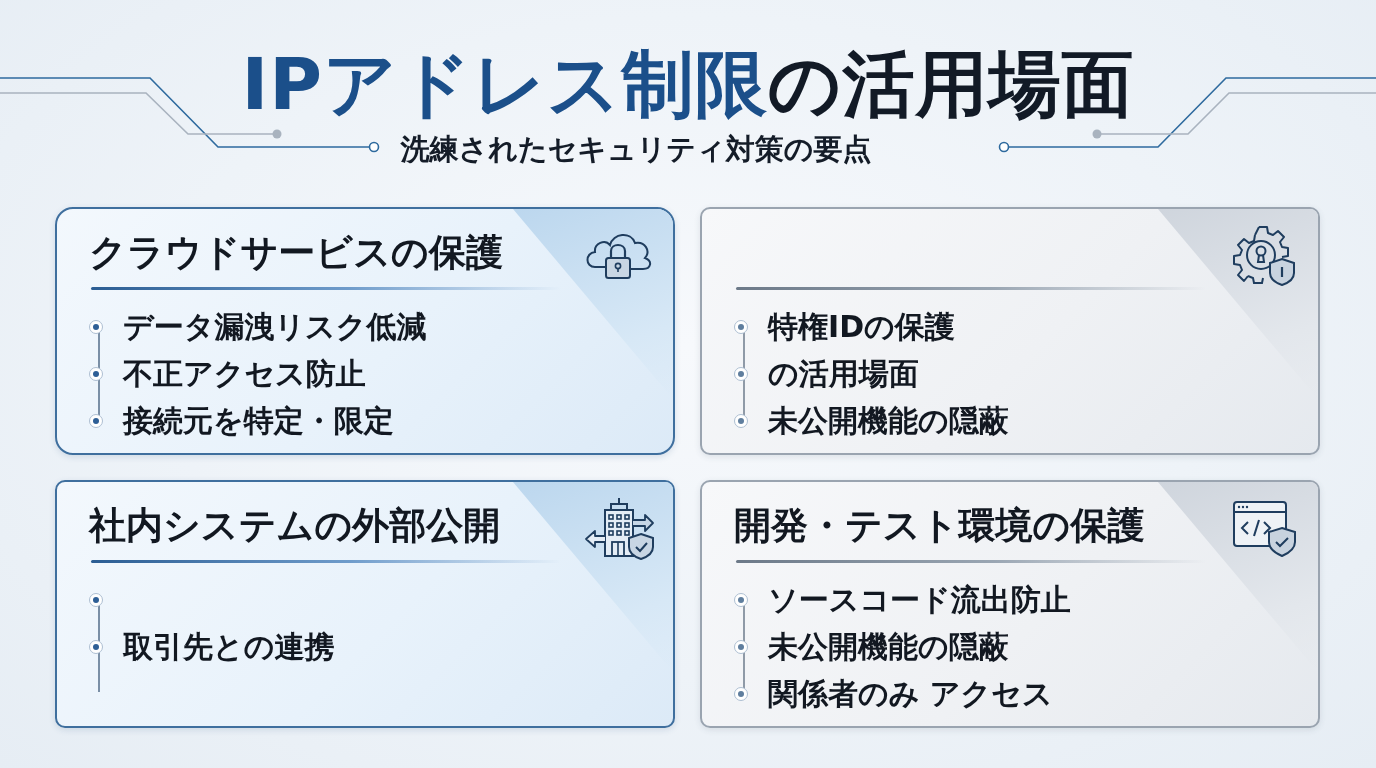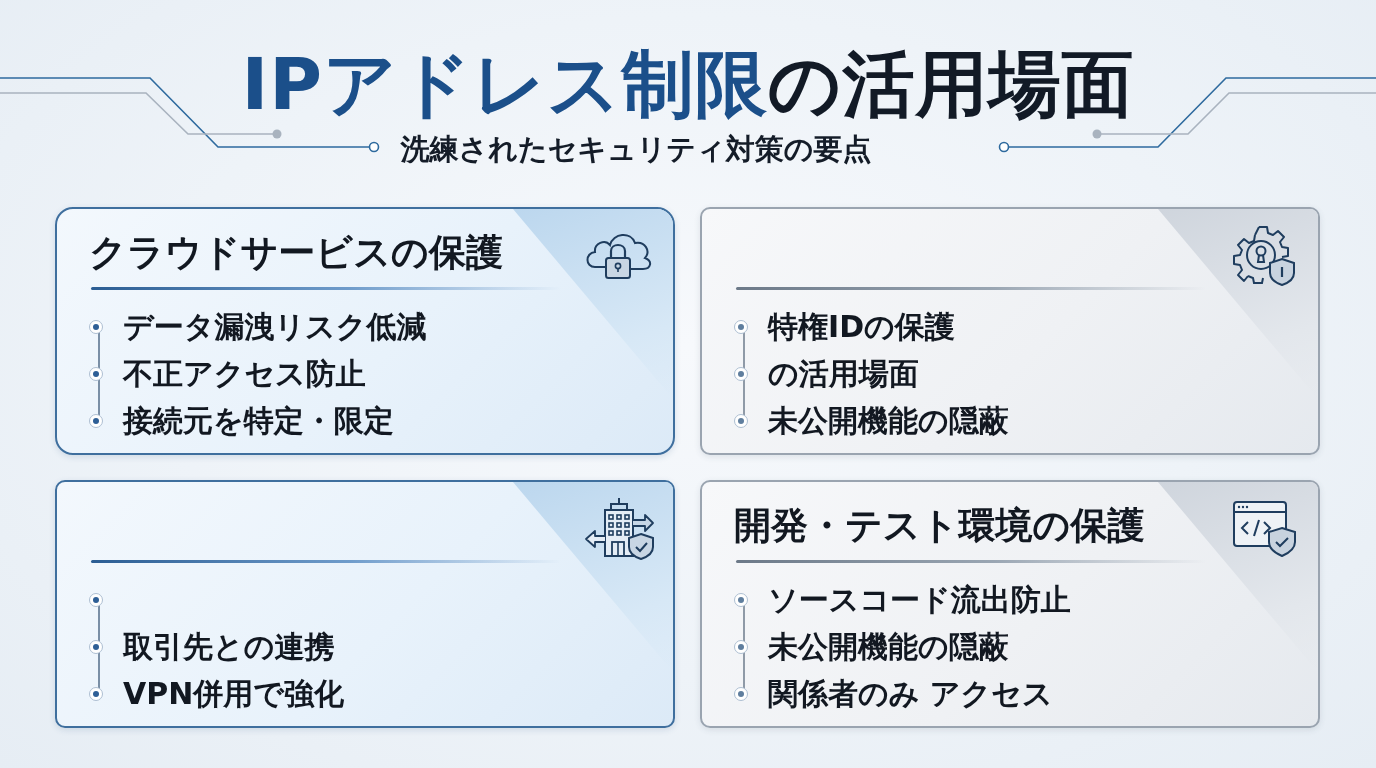--- a/index.html
+++ b/index.html
@@ -163,20 +163,21 @@
       </div>
     <div class="bullet">
         <span class="dot"></span>
         <span class="bullet-text">未公開機能の隠蔽</span>
       </div>
   </div>
 </div>
 
 <div class="card blue" style="left:55px; top:480px;">
   <div class="corner"></div>
+  <div class="card-title">社内システムの外部公開</div>
   <div class="card-rule"></div>
   <svg class="card-icon" viewBox="0 0 76 66">
     <line x1="38" y1="4" x2="38" y2="10" stroke="#1f3d5e" stroke-width="2"></line>
     <rect x="30" y="10" width="16" height="6" fill="none" stroke="#1f3d5e" stroke-width="2"></rect>
     <rect x="24" y="16" width="28" height="46" fill="#e4edf6" stroke="#1f3d5e" stroke-width="2"></rect>
     <g fill="none" stroke="#1f3d5e" stroke-width="1.6">
       <rect x="28" y="21" width="4" height="4"></rect>
         <rect x="36" y="21" width="4" height="4"></rect>
         <rect x="44" y="21" width="4" height="4"></rect>
       <rect x="28" y="29" width="4" height="4"></rect>
@@ -195,24 +196,20 @@
   </svg>
   <div class="bullets">
     <div class="bullet-line"></div>
     <div class="bullet">
         <span class="dot"></span>
       </div>
     <div class="bullet">
         <span class="dot"></span>
         <span class="bullet-text">取引先との連携</span>
       </div>
-    <div class="bullet">
-        <span class="dot"></span>
-        <span class="bullet-text">VPN併用で強化</span>
-      </div>
   </div>
 </div>
 
 <div class="card gray" style="left:700px; top:480px;">
   <div class="corner"></div>
   <div class="card-title">開発・テスト環境の保護</div>
   <div class="card-rule"></div>
   <svg class="card-icon" viewBox="0 0 76 66">
     <rect x="8" y="8" width="52" height="44" rx="3" fill="#eef2f6" stroke="#1f3d5e" stroke-width="2"></rect>
     <line x1="8" y1="18" x2="60" y2="18" stroke="#1f3d5e" stroke-width="2"></line>

